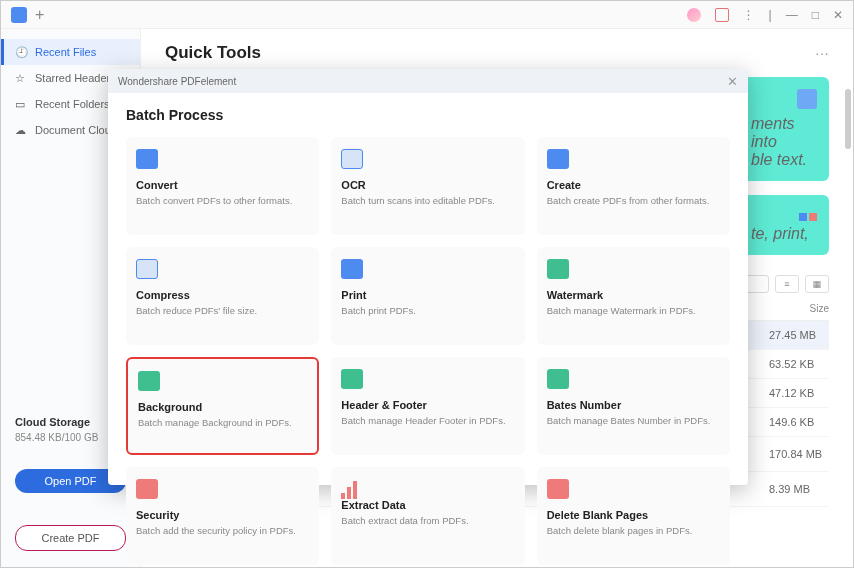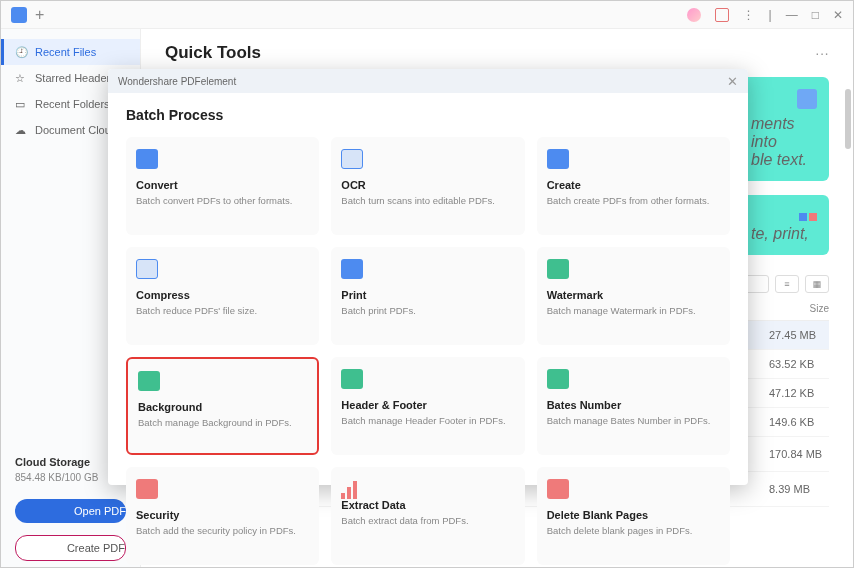--- a/index.html
+++ b/index.html
@@ -12,21 +12,21 @@
 .avatar-dot { width: 14px; height: 14px; border-radius: 50%; background: linear-gradient(135deg,#f9c,#fcc); }
 .ext-icon { width: 14px; height: 14px; border: 1.5px solid #e57373; border-radius: 2px; position: relative; }
 .main { display: flex; height: calc(100% - 28px); }
 .sidebar { width: 140px; background: #fafbfc; border-right: 1px solid #eee; display: flex; flex-direction: column; padding-top: 10px; }
 .sidebar-item { display: flex; align-items: center; gap: 8px; padding: 7px 14px; font-size: 11px; color: #666; cursor: pointer; }
 .sidebar-item.active { background: #e8f0fe; color: #2d6cdf; border-left: 3px solid #2d6cdf; padding-left: 11px; }
 .sidebar-icon { width: 12px; height: 12px; display: inline-block; }
 .sidebar-spacer { flex: 1; }
 .storage { padding: 10px 14px; font-size: 10px; color: #888; }
 .storage-title { color: #333; margin-bottom: 4px; font-size: 11px; font-weight: 600; }
-.sidebar-btn { margin: 6px 14px; padding: 6px 0; border-radius: 12px; text-align: right; font-size: 11px; cursor: pointer; }
+.sidebar-btn { margin: 16px 14px; padding: 6px 0; border-radius: 12px; text-align: center; font-size: 11px; cursor: pointer; }
 .btn-primary { background: #2d6cdf; color: #fff; }
 .btn-secondary { background: #fff; border: 1px solid #be185d; color: #555; }
 .content { flex: 1; background: #fff; padding: 14px 24px; position: relative; overflow: hidden; }
 .content-header { display: flex; align-items: center; justify-content: space-between; }
 .section-title { font-size: 17px; font-weight: 700; color: #222; }
 .more-dots { color: #999; font-size: 14px; cursor: pointer; }
 .quick-tools-row { display: flex; gap: 20px; margin-top: 14px; }
 .qt-card { background: #5eead4; border-radius: 6px; padding: 12px; width: 140px; font-size: 16px; color: #666; font-style: italic; }
 .qt-icon { width: 20px; height: 20px; background: #4d8bf0; border-radius: 3px; margin-bottom: 6px; }
 .file-list { margin-top: 20px; }

